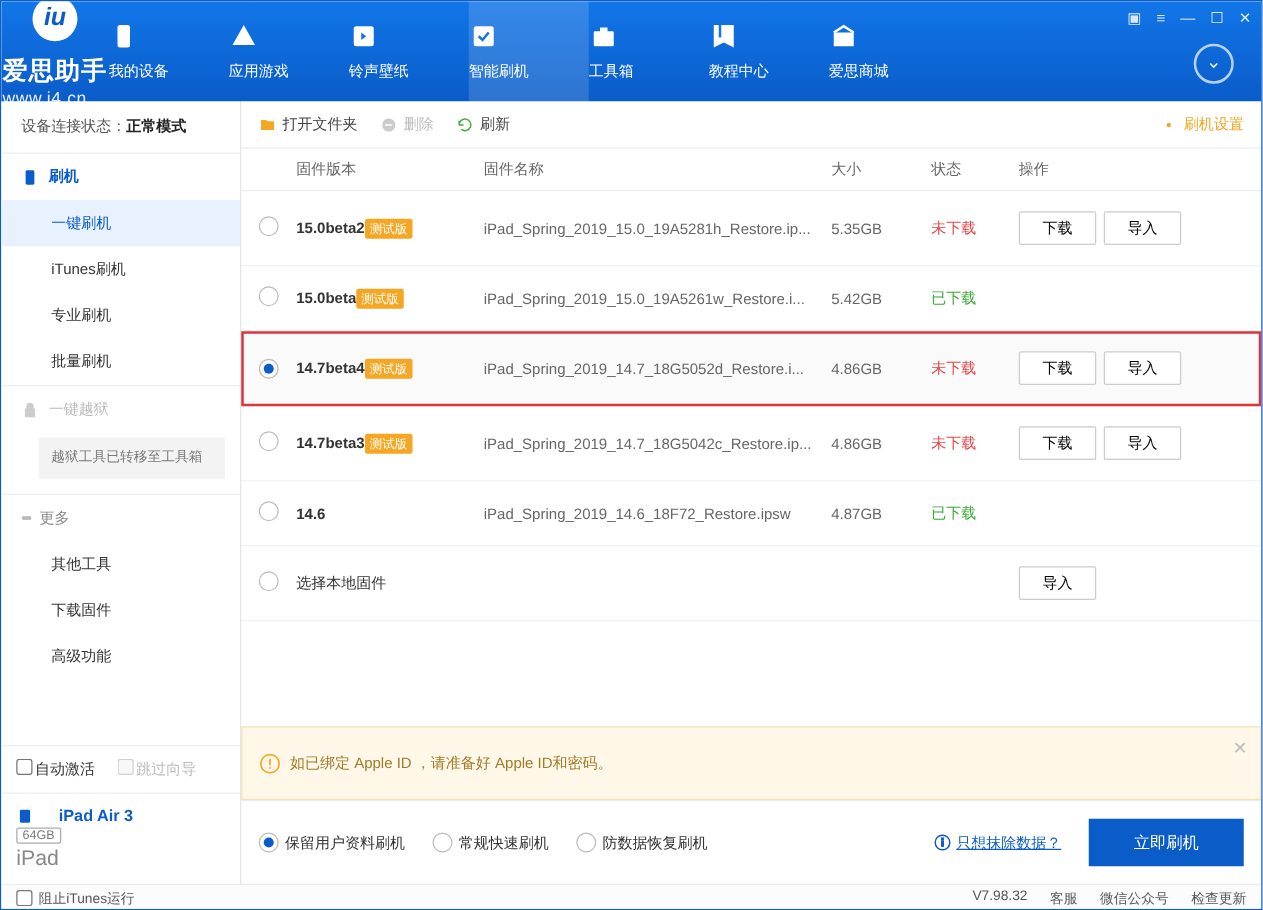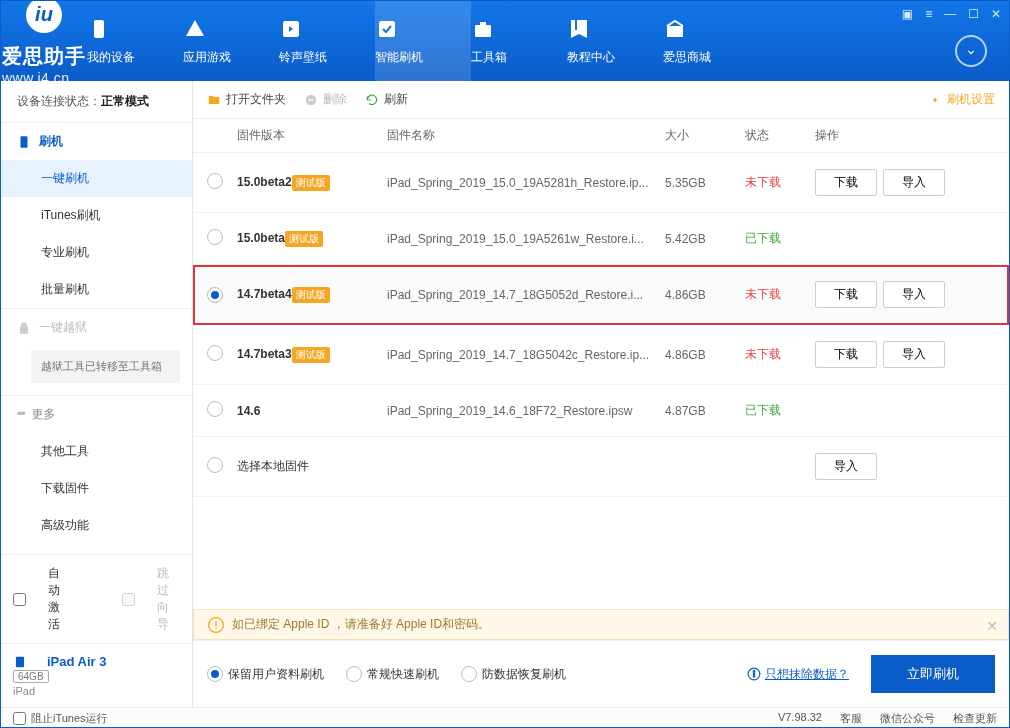--- a/index.html
+++ b/index.html
@@ -23,46 +23,46 @@
 .sidebar { width: 192px; border-right: 1px solid #e5e5e5; background: #fff; display: flex; flex-direction: column; }
 .conn-status { padding: 12px 16px; font-size: 12px; color: #555; }
 .conn-status b { color: #222; }
 .side-section { border-top: 1px solid #eee; }
 .side-header { padding: 10px 16px; display: flex; align-items: center; gap: 8px; color: #0a5cc9; font-weight: bold; }
 .side-header.gray { color: #bbb; font-weight: normal; }
 .side-item { padding: 10px 20px 10px 40px; cursor: pointer; color: #333; }
 .side-item.active { background: #e8f2ff; color: #0a5cc9; }
 .side-note { margin: 4px 12px 12px 30px; padding: 8px 10px; background: #f3f3f3; color: #777; font-size: 11px; line-height: 1.5; }
 .side-bottom { margin-top: auto; border-top: 1px solid #eee; }
-.side-check-row { padding: 10px 12px; display: flex; align-items: center; gap: 22px; }
+.side-check-row { padding: 10px 12px; display: flex; align-items: flex-start; gap: 2px; }
 .device-panel { padding: 10px 12px; border-top: 1px solid #eee; }
 .device-name { color: #0a5cc9; font-weight: bold; font-size: 13px; display: flex; align-items: center; gap: 20px; }
 .badge { display: inline-block; border: 1px solid #aaa; border-radius: 2px; padding: 0 4px; font-size: 10px; color: #777; margin-top: 0; }
-.device-sub { color: #888; font-size: 11px; margin-top: 2px; }
+.device-sub { color: #888; font-size: 17px; margin-top: 2px; }
 .main { flex: 1; display: flex; flex-direction: column; position: relative; }
 .toolbar { display: flex; align-items: center; padding: 10px 14px; border-bottom: 1px solid #eee; gap: 18px; }
 .tb-item { display: flex; align-items: center; gap: 5px; cursor: pointer; color: #444; }
 .tb-item.disabled { color: #bbb; }
 .tb-right { margin-left: auto; color: #f5a623; display: flex; align-items: center; gap: 5px; cursor: pointer; }
 .table-head { display: flex; padding: 8px 14px; border-bottom: 1px solid #eee; color: #666; }
 .col-radio { width: 30px; }
 .col-ver { width: 150px; }
 .col-name { flex: 1; }
 .col-size { width: 80px; text-align: left; }
 .col-status { width: 70px; }
 .col-ops { width: 180px; }
 .tr { display: flex; align-items: center; padding: 16px 14px; border-bottom: 1px solid #f3f3f3; }
 .tr.highlight { outline: 2px solid #d9363e; outline-offset: -2px; background: #fafafa; }
 .radio { width: 16px; height: 16px; border: 1px solid #bbb; border-radius: 50%; display: inline-flex; align-items: center; justify-content: center; }
 .radio.selected::after { content: ""; width: 8px; height: 8px; background: #0a5cc9; border-radius: 50%; }
 .tag { display: inline-block; background: #f5a623; color: #fff; font-size: 10px; padding: 1px 4px; border-radius: 2px; margin-left: 0; }
 .st-red { color: #e64545; }
 .st-green { color: #3aaa35; }
 .btn { border: 1px solid #ccc; background: #fff; padding: 4px 18px; cursor: pointer; font-size: 12px; border-radius: 2px; margin-right: 6px; }
-.notice { background: #fff8e8; border: 1px solid #f3e3b8; padding: 6px 14px; display: flex; align-items: center; gap: 8px; color: #a07a2a; position: relative; }
+.notice { background: #fff8e8; border: 1px solid #f3e3b8; padding: 20px 14px; display: flex; align-items: center; gap: 8px; color: #a07a2a; position: relative; }
 .notice .close { position: absolute; right: 10px; top: 8px; color: #bbb; cursor: pointer; font-size: 14px; }
 .flash-bar { display: flex; align-items: center; padding: 14px; gap: 22px; border-top: 1px solid #eee; }
 .flash-opt { display: flex; align-items: center; gap: 5px; }
 .flash-link { margin-left: auto; color: #0a5cc9; text-decoration: underline; display: flex; align-items: center; gap: 4px; }
 .flash-btn { background: #0a5cc9; color: #fff; padding: 10px 36px; border: none; cursor: pointer; font-size: 13px; }
 .statusbar { display: flex; align-items: center; padding: 5px 12px; border-top: 1px solid #eee; background: #fcfcfc; font-size: 11px; color: #555; height: 22px; }
 .statusbar .right { margin-left: auto; display: flex; gap: 18px; }
 .ico-sq { width: 14px; height: 14px; }
 input[type=checkbox] { width: 13px; height: 13px; }
 </style>

